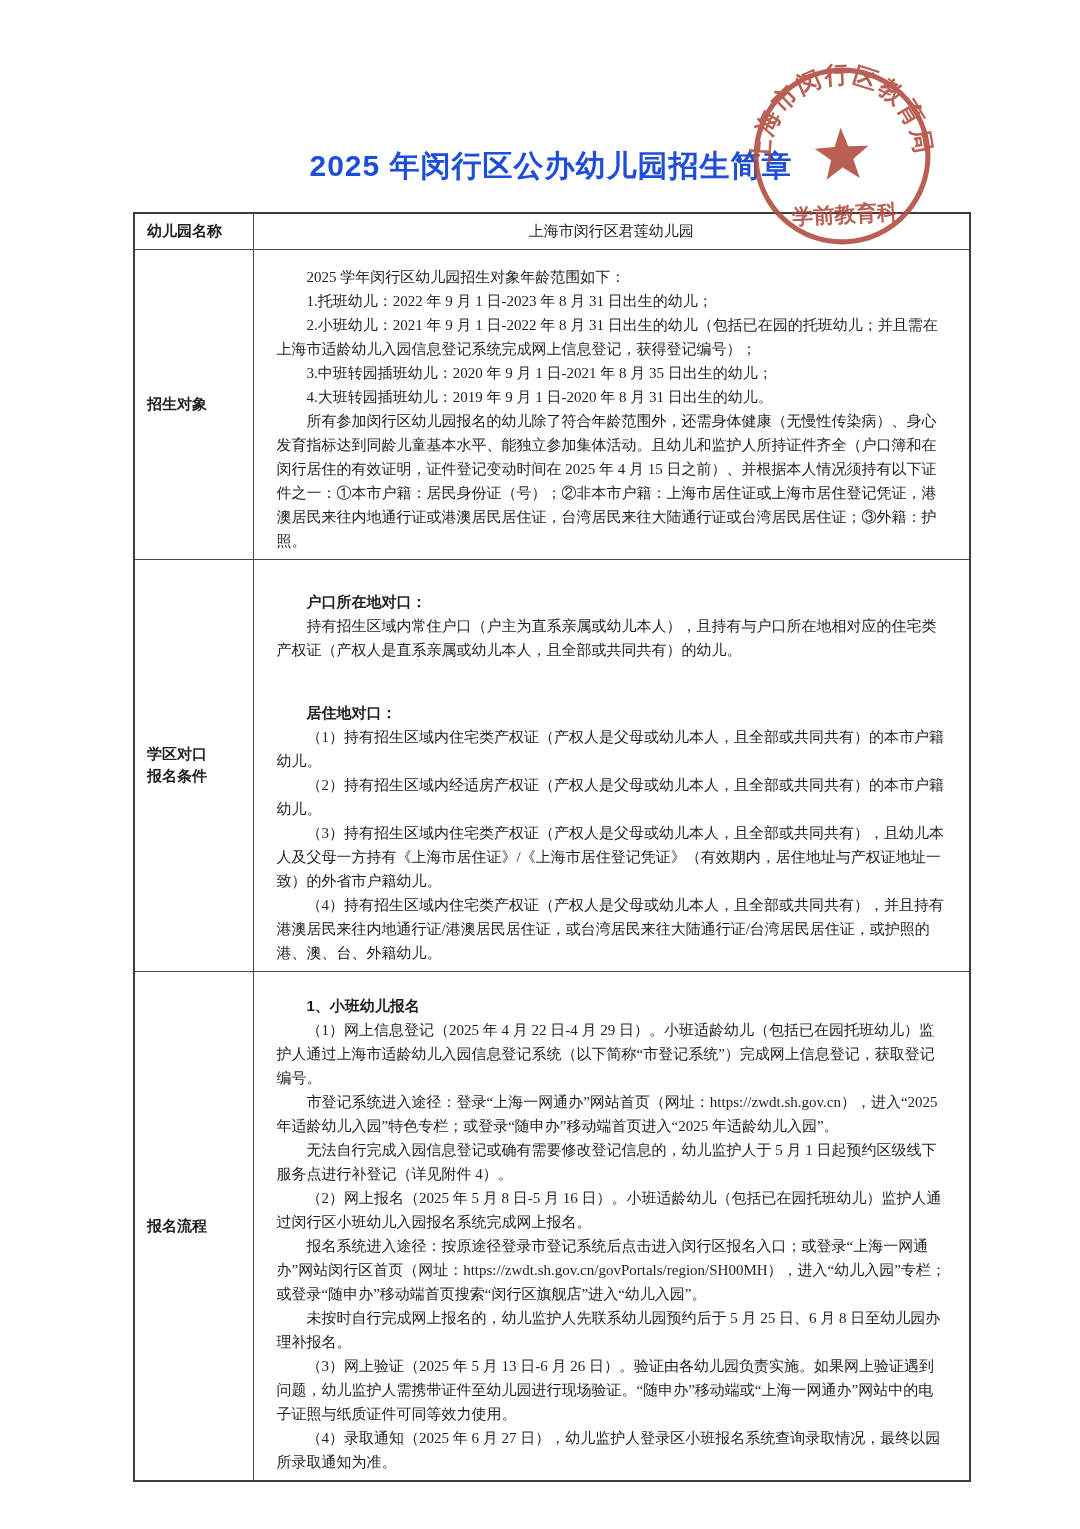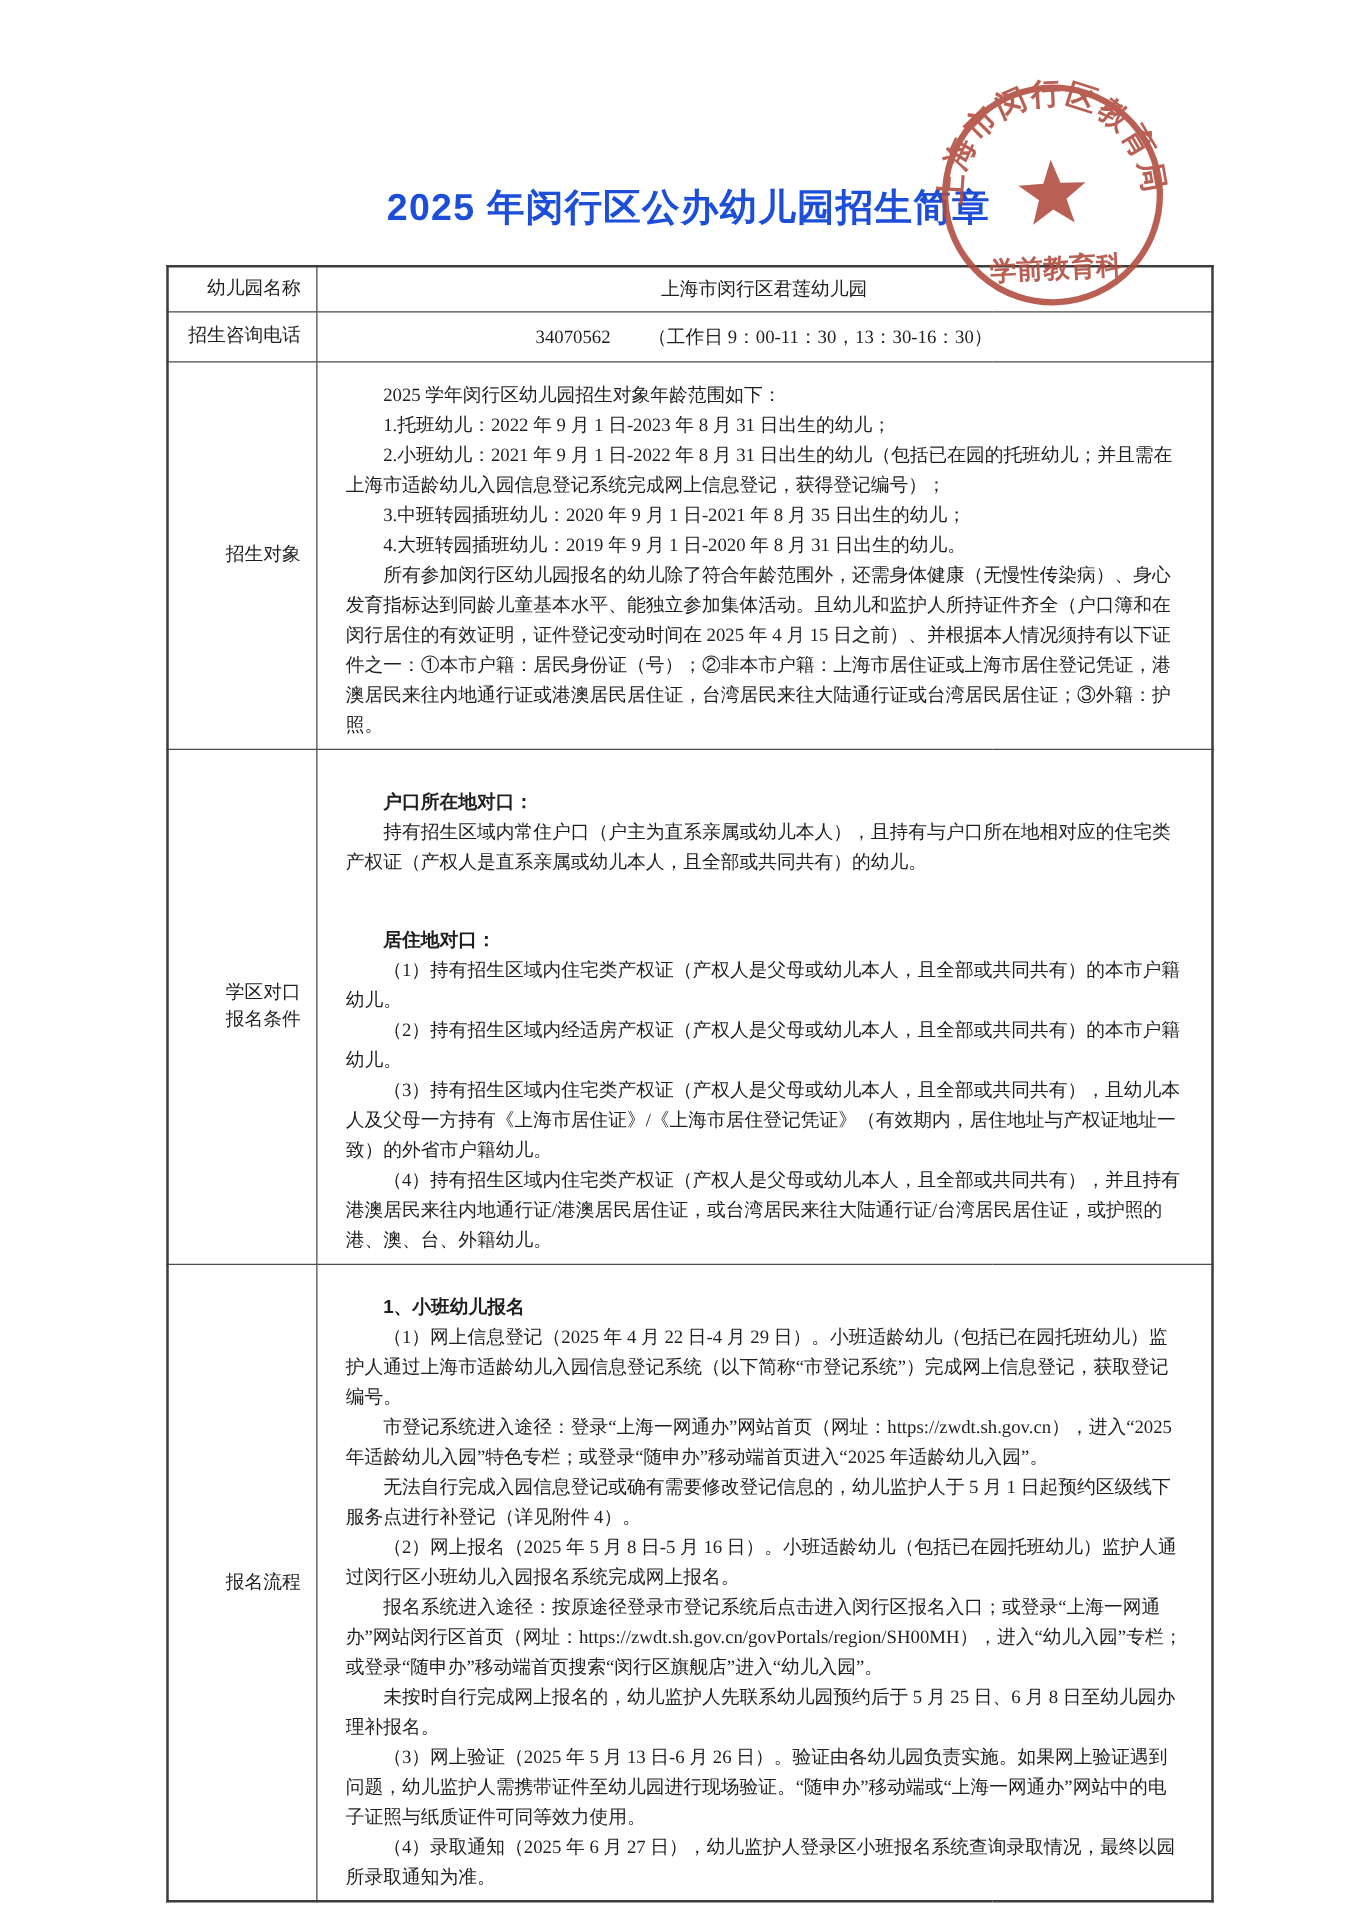--- a/index.html
+++ b/index.html
@@ -17,22 +17,22 @@
   .doc-table{
     position:absolute;left:133px;top:212px;width:836px;
     border-collapse:collapse;table-layout:fixed;
     border:2px solid #3d3d3d;
   }
   .doc-table td{
     border:1.5px solid var(--line);
     font-size:15px;vertical-align:middle;padding:2px 12px;
   }
   .label-cell{
-    text-align:right;font-family:"Liberation Sans","DejaVu Sans",sans-serif;
-    font-weight:normal;font-size:16px;white-space:pre-line;line-height:22px;
+    text-align:left;font-family:"Liberation Sans","DejaVu Sans",sans-serif;
+    font-weight:bold;font-size:16px;white-space:pre-line;line-height:22px;
   }
   .type-label-cell{
     text-align:center;font-family:"Liberation Sans","DejaVu Sans",sans-serif;
     font-weight:bold;font-size:16px;
   }
   .value-cell{font-size:15px;text-align:center;}
   .phone-cell{text-align:center;}
   .phone-cell .hours{margin-left:30px;}
   .r1 td{height:36px;} .r2 td{height:35px;} .r3 td{height:40px;}
   .r4 td{height:273px;} .r5 td{height:306px;} .r6 td{height:483px;}
@@ -72,26 +72,20 @@
       <col style="width:119px">
         <col style="width:443px">
         <col style="width:98px">
         <col style="width:176px">
     </colgroup>
     <tbody>
       <tr class="r1">
         <td class="label-cell">幼儿园名称</td>
         <td class="value-cell" colspan="3">上海市闵行区君莲幼儿园</td>
       </tr>
-      <tr class="r3">
-        <td class="label-cell">招生咨询电话</td>
-        <td class="value-cell phone-cell" colspan="3">
-          <span>34070562</span><span class="hours">（工作日  9：00-11：30，13：30-16：30）</span>
-        </td>
-      </tr>
       <tr class="r4">
         <td class="label-cell">招生对象</td>
         <td class="content-cell" colspan="3">
           <div class="cellbody">
               <p class="para">2025 学年闵行区幼儿园招生对象年龄范围如下：</p>
               <p class="para">1.托班幼儿：2022 年 9 月 1 日-2023 年 8 月 31 日出生的幼儿；</p>
               <p class="para">2.小班幼儿：2021 年 9 月 1 日-2022 年 8 月 31 日出生的幼儿（包括已在园的托班幼儿；并且需在上海市适龄幼儿入园信息登记系统完成网上信息登记，获得登记编号）；</p>
               <p class="para">3.中班转园插班幼儿：2020 年 9 月 1 日-2021 年 8 月 35 日出生的幼儿；</p>
               <p class="para">4.大班转园插班幼儿：2019 年 9 月 1 日-2020 年 8 月 31 日出生的幼儿。</p>
               <p class="para">所有参加闵行区幼儿园报名的幼儿除了符合年龄范围外，还需身体健康（无慢性传染病）、身心发育指标达到同龄儿童基本水平、能独立参加集体活动。且幼儿和监护人所持证件齐全（户口簿和在闵行居住的有效证明，证件登记变动时间在 2025 年 4 月 15 日之前）、并根据本人情况须持有以下证件之一：①本市户籍：居民身份证（号）；②非本市户籍：上海市居住证或上海市居住登记凭证，港澳居民来往内地通行证或港澳居民居住证，台湾居民来往大陆通行证或台湾居民居住证；③外籍：护照。</p>

